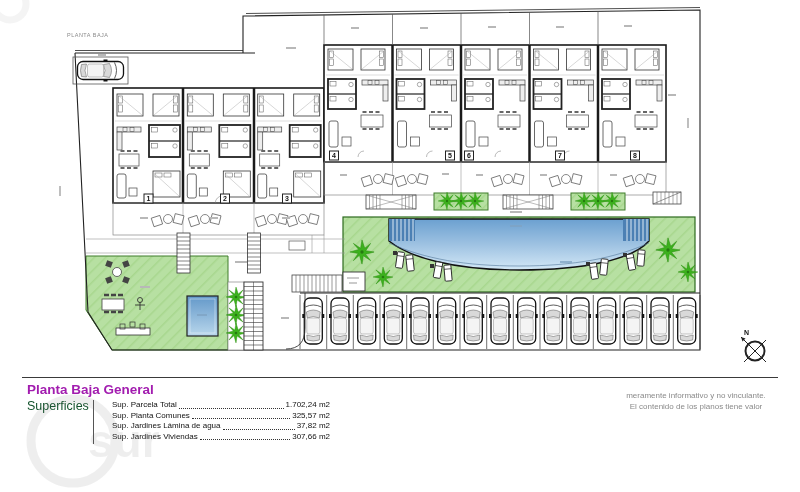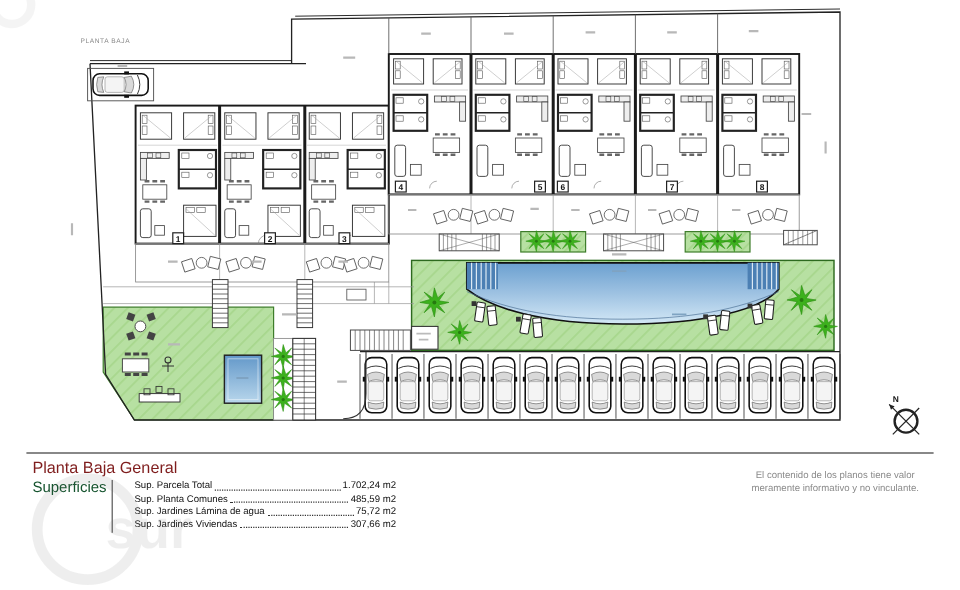--- a/index.html
+++ b/index.html
@@ -2,21 +2,21 @@
 <html><head>
 <meta charset="utf-8">
 <style>
   html,body{margin:0;padding:0;background:#e8e8e8;}
   #page{position:relative;width:800px;height:492px;background:#ffffff;overflow:hidden;
         font-family:"Liberation Sans",sans-serif;}
   #plan-svg{position:absolute;left:0;top:0;}
   .plan-title{position:absolute;left:67px;top:32px;font-size:5.5px;letter-spacing:.5px;
         color:#8a8a8a;}
   .footer-rule{position:absolute;left:22px;top:377px;width:756px;height:1px;background:#3a3a3a;}
-  .footer-heading{position:absolute;left:27px;top:382px;font-size:13.5px;font-weight:normal;color:#7f1d1d;}
+  .footer-heading{position:absolute;left:27px;top:382px;font-size:13.5px;font-weight:bold;color:#a21caf;}
   .footer-superficies{position:absolute;left:27px;top:399px;font-size:12.5px;color:#14532d;}
   .footer-sep{position:absolute;left:93px;top:400px;width:1px;height:44px;background:#555;}
   .surface-list{position:absolute;left:112px;top:400px;width:218px;}
   .surface-row{display:flex;align-items:flex-end;font-size:8px;color:#111;height:10.6px;line-height:10.6px;}
   .surface-row .leader{flex:1;border-bottom:1.5px dotted #333;margin:0 2px 2px 2px;min-width:8px;}
   .surface-row .val{white-space:nowrap;}
   .disclaimer{position:absolute;left:610px;top:391px;width:172px;font-size:8px;line-height:10.5px;
         color:#8a8a8a;text-align:center;}
   .watermark{position:absolute;left:18px;top:393px;width:230px;height:99px;opacity:.10;pointer-events:none;}
   .corner-mark{position:absolute;left:-8px;top:-6px;width:60px;height:36px;opacity:.06;pointer-events:none;}
@@ -369,37 +369,37 @@
 
   <div class="surface-list">
     <div class="surface-row">
       <span>Sup. Parcela Total</span>
         <span class="leader"></span>
         <span class="val">1.702,24 m2</span>
     </div>
     <div class="surface-row">
       <span>Sup. Planta Comunes</span>
         <span class="leader"></span>
-        <span class="val">485,59 m2</span>
+        <span class="val">325,57 m2</span>
     </div>
     <div class="surface-row">
       <span>Sup. Jardines Lámina de agua</span>
         <span class="leader"></span>
-        <span class="val">75,72 m2</span>
+        <span class="val">37,82 m2</span>
     </div>
     <div class="surface-row">
       <span>Sup. Jardines Viviendas</span>
         <span class="leader"></span>
         <span class="val">307,66 m2</span>
     </div>
   </div>
 
   <div class="disclaimer">
+    <div>meramente informativo y no vinculante.</div>
     <div>El contenido de los planos tiene valor</div>
-    <div>meramente informativo y no vinculante.</div>
   </div>
 
   <svg class="watermark" width="230" height="99" viewBox="0 0 230 99">
     <circle cx="55" cy="48" r="42" fill="none" stroke="#666" stroke-width="9"></circle>
     <text x="70" y="64" font-family="Liberation Sans, sans-serif" font-size="46" font-weight="bold" fill="#666">sur</text>
   </svg>
   <svg class="corner-mark" width="60" height="36" viewBox="0 0 60 36">
     <circle cx="18" cy="10" r="16" fill="none" stroke="#555" stroke-width="7"></circle>
   </svg>
 

